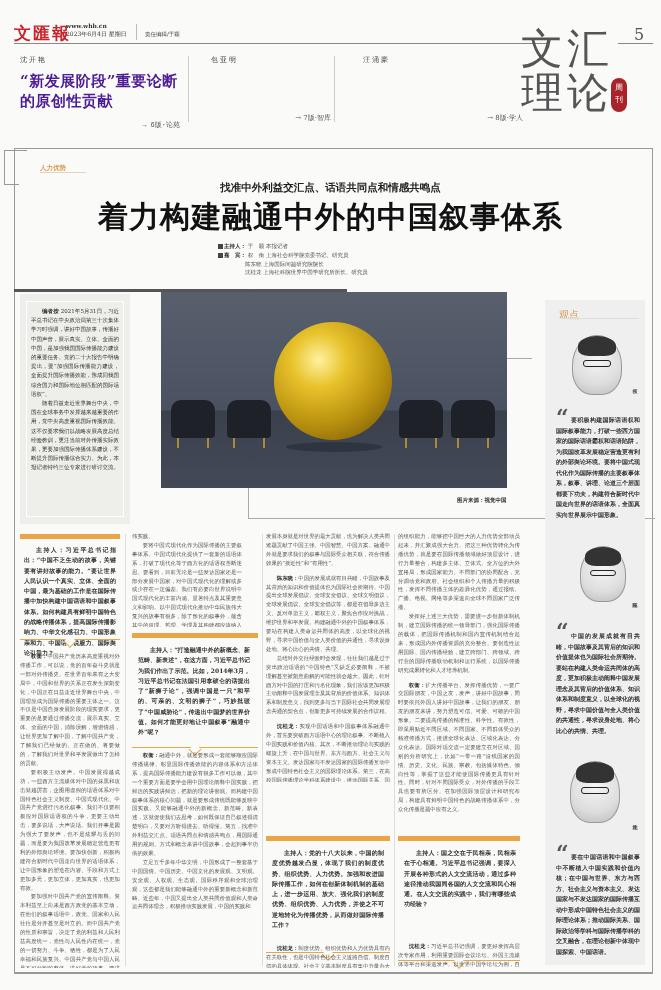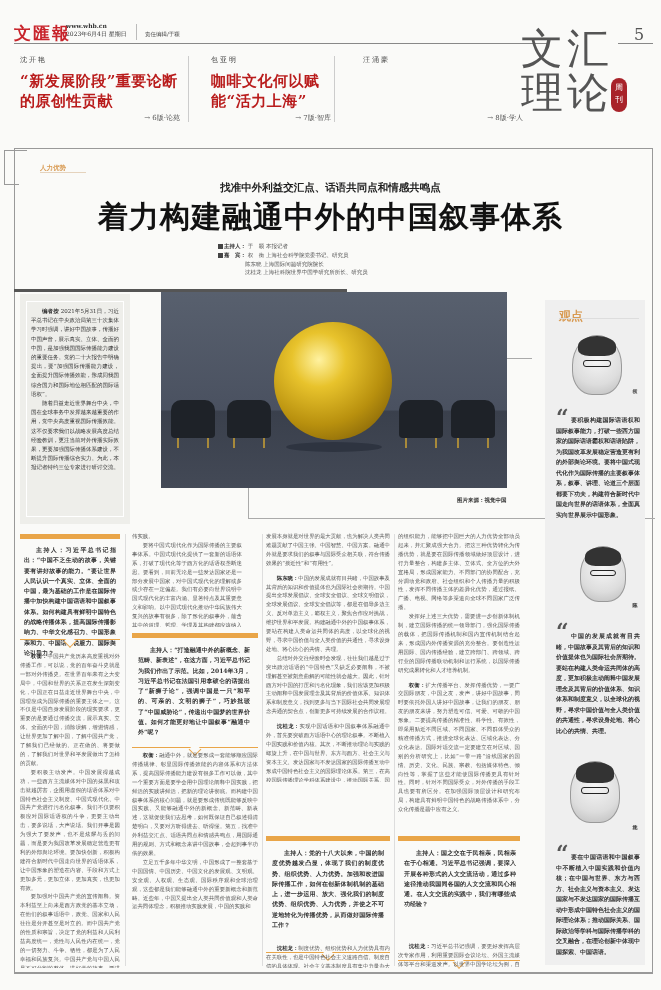--- a/index.html
+++ b/index.html
@@ -14,21 +14,21 @@
   .mast-rule{left:14px;top:43px;width:535px;height:1px;background:#888;}
   .mast-rule-right{left:618px;top:43px;width:35px;height:1px;background:#888;}
   .page-num{left:634px;top:25px;font-size:16px;color:#555;font-family:"DejaVu Serif",serif;}
   
   .logo{left:521px;top:28px;width:100px;height:92px;font-family:"DejaVu Sans",sans-serif;color:#555;}
   .logo .ch{position:absolute;font-size:42px;line-height:42px;font-weight:normal;}
   .seal{position:absolute;left:90px;top:50px;width:16px;height:34px;background:#a8232a;border-radius:8px;color:#fff;font-size:8px;line-height:12px;text-align:center;padding-top:4px;box-sizing:border-box;}
   
   .teaser{top:55px;}
   .teaser .author{font-size:7px;color:#444;letter-spacing:2px;}
-  .teaser .headline{font-size:15px;font-weight:bold;color:#b91c1c;line-height:20px;margin-top:6px;letter-spacing:0.5px;}
+  .teaser .headline{font-size:15px;font-weight:bold;color:#4c1d95;line-height:20px;margin-top:6px;letter-spacing:0.5px;}
   .teaser .ref{position:absolute;font-size:7px;color:#555;right:0;}
   .col-sep{width:1px;background:#ccc;}
   
   .frame{left:14px;top:148px;width:639px;height:826px;border:1.5px solid #999;box-sizing:border-box;}
   .corner1{left:4px;top:150px;width:22px;height:26px;border:1.5px solid #999;border-right:none;border-bottom:none;}
   .corner2{left:4px;top:176px;width:14px;height:8px;border-left:1.5px solid #999;border-bottom:1.5px solid #999;}
   .column-tag{left:40px;top:164px;font-size:6.5px;color:#d89a52;font-weight:bold;}
   .column-tag-rule{left:40px;top:172px;width:46px;height:1px;background:#e5d3bd;}
   .kicker{left:0;width:661px;top:181px;text-align:center;font-size:10.5px;font-weight:bold;color:#222;}
   .title{left:0;width:661px;top:197px;text-align:center;font-size:30px;font-weight:bold;color:#111;font-family:"DejaVu Sans",sans-serif;letter-spacing:1px;}
@@ -44,21 +44,21 @@
   .photo{left:161px;top:292px;width:346px;height:196px;background:linear-gradient(#58606e 0%,#4a5160 60%,#3a404c 61%,#434956 100%);overflow:hidden;}
   .globe{position:absolute;left:113px;top:30px;width:118px;height:118px;border-radius:50%;background:radial-gradient(circle at 38% 32%,#fff2a0 0%,#e8c32c 25%,#b8900e 60%,#6a4d06 100%);}
   .plate{position:absolute;left:125px;top:150px;width:96px;height:10px;border-radius:50%;background:#2e3440;}
   .chair{position:absolute;top:108px;width:44px;height:38px;background:#1e2228;border-radius:10px 10px 4px 4px;}
   .chair::after{content:"";position:absolute;left:6px;right:6px;bottom:-10px;height:10px;border-left:2px solid #a88a3a;border-right:2px solid #a88a3a;}
   .photo-frame-line{left:248px;top:488px;width:406px;height:30px;border-left:1px solid #aaa;border-bottom:1px solid #aaa;}
   .photo-frame-right{left:507px;top:358px;width:25px;height:1px;background:#aaa;}
   .photo-credit{left:457px;top:497px;font-size:5.5px;color:#333;font-weight:bold;}
   
   .view-panel{left:545px;top:300px;width:100px;height:665px;background:#efefef;}
-  .view-title{left:559px;top:308px;font-size:12px;font-weight:bold;color:#d89a52;}
+  .view-title{left:559px;top:308px;font-size:10px;font-weight:normal;color:#d89a52;}
   .view-rule{left:559px;top:318px;width:80px;height:1px;background:#ddd;}
   .portrait{position:absolute;border-radius:50% 50% 40% 40%;background:radial-gradient(circle at 50% 40%,#f5f5f5 0%,#ddd 60%,#bbb 100%);border:1px solid #999;}
   .portrait .hair{position:absolute;left:10%;right:10%;top:0;height:35%;background:#333;border-radius:50% 50% 30% 30%;}
   .portrait .glasses{position:absolute;left:20%;right:20%;top:42%;height:8%;border:1.5px solid #222;border-radius:3px;}
   .pname{font-size:5px;color:#444;writing-mode:vertical-rl;}
   .quote-mark{font-size:22px;color:#555;font-weight:bold;line-height:20px;font-family:"DejaVu Serif",serif;}
   .quote-text{font-size:6px;line-height:10.5px;color:#333;font-weight:bold;text-align:justify;}
   
   .bodycol{font-size:5.4px;line-height:8.9px;color:#555;text-align:justify;overflow:hidden;}
   .bodycol p{margin:0;text-indent:2em;}
@@ -92,26 +92,25 @@
   <span class="ch" style="left:46px;top:44px;">论</span>
   <div class="seal">
     <div>周</div>
     <div>刊</div>
   </div>
 </div>
 
 <div class="abs teaser" style="left:20px;width:160px;height:74px;">
   <div class="author">沈开艳</div>
   <div class="headline">“新发展阶段”重要论断的原创性贡献</div>
-  <div class="ref" style="top:58px;">→ 6版·论苑</div>
+  <div class="ref" style="top:65px;font-family:Liberation Mono, monospace;">→ 6版·论苑</div>
 </div>
 <div class="abs col-sep" style="left:188px;top:56px;height:66px;"></div>
 <div class="abs teaser" style="left:211px;width:120px;height:74px;">
   <div class="author">包亚明</div>
-  <div class="headline">咖啡文化何以赋能“活力上海”</div>
   <div class="ref" style="top:58px;">→ 7版·智库</div>
 </div>
 <div class="abs col-sep" style="left:334px;top:56px;height:66px;"></div>
 <div class="abs teaser" style="left:363px;width:160px;height:74px;">
   <div class="author">汪涌豪</div>
   <div class="ref" style="top:58px;">→ 8版·学人</div>
 </div>
 
 <div class="abs frame"></div>
 <div class="abs corner1"></div>

